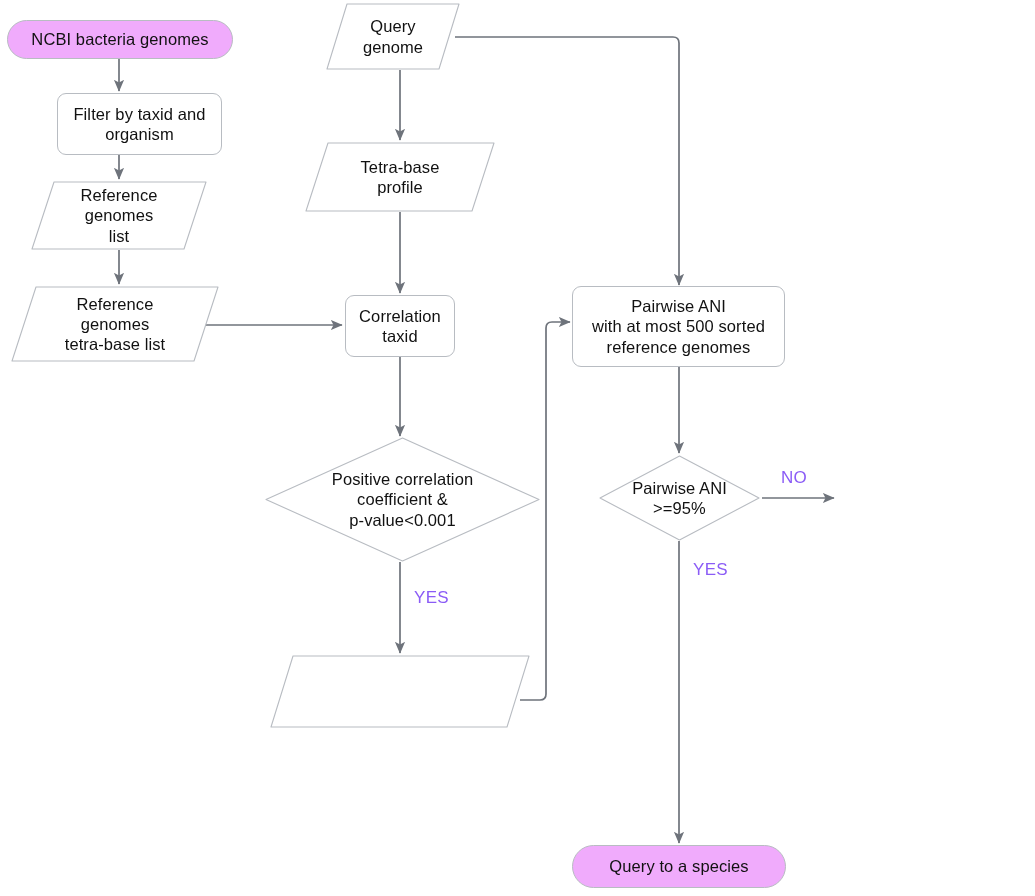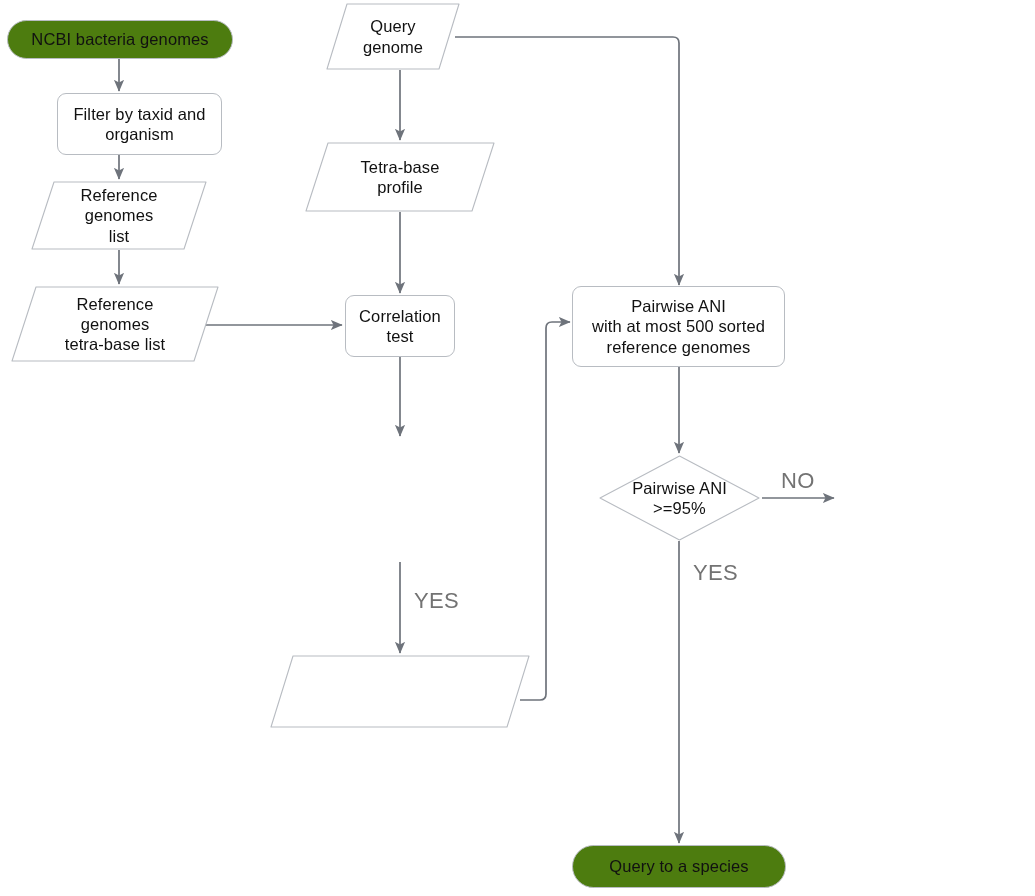--- a/index.html
+++ b/index.html
@@ -47,37 +47,37 @@
   }
   
   .shape-rect {
     border: 1.1px solid #b8bcc2;
     border-radius: 9px;
     background: #ffffff;
   }
   .shape-pill {
     border: 1.1px solid #b8bcc2;
     border-radius: 22px;
-    background: #4d7c0f;
+    background: #f0abfc;
   }
   
   .shape-svg {
     background: transparent;
     border: none;
   }
   .shape-svg > svg {
     position: absolute;
     left: 0;
     top: 0;
     z-index: 1;
   }
   .edge-label {
     position: absolute;
-    font-size: 22px;
-    color: #737373;
+    font-size: 17px;
+    color: #8b5cf6;
     letter-spacing: 0.3px;
     white-space: nowrap;
   }
 </style>
 </head>
 <body>
 
 <div id="canvas">
 
   <svg id="wires" viewBox="0 0 1035 896" width="1035" height="896">
@@ -154,23 +154,31 @@
   <div class="node shape-svg" style="left:325px; top:2px; width:136px; height:69px;">
     <svg width="136" height="69">
       <path d="M22,2 L134,2 L114,67 L2,67 Z" fill="#ffffff" stroke="#b8bcc2" stroke-width="1.1" stroke-linejoin="round"></path>
     </svg>
     <span class="lbl">Query
 genome</span>
   </div>
 
   <div class="node shape-rect" style="left:345px; top:295px; width:110px; height:62px;">
     <span class="lbl">Correlation
-test</span>
-  </div>
-
+taxid</span>
+  </div>
+
+  <div class="node shape-svg" style="left:264px; top:436px; width:277px; height:127px;">
+    <svg width="277" height="127">
+      <path d="M138.5,2 L275,63.5 L138.5,125 L2,63.5 Z" fill="#ffffff" stroke="#b8bcc2" stroke-width="1.1" stroke-linejoin="round"></path>
+    </svg>
+    <span class="lbl">Positive correlation
+coefficient &amp;
+p-value&lt;0.001</span>
+  </div>
 
   <div class="node shape-svg" style="left:269px; top:654px; width:262px; height:75px;">
     <svg width="262" height="75">
       <path d="M24,2 L260,2 L238,73 L2,73 Z" fill="#ffffff" stroke="#b8bcc2" stroke-width="1.1" stroke-linejoin="round"></path>
     </svg>
   </div>
 
   <div class="node shape-rect" style="left:572px; top:286px; width:213px; height:81px;">
     <span class="lbl">Pairwise ANI
 with at most 500 sorted

